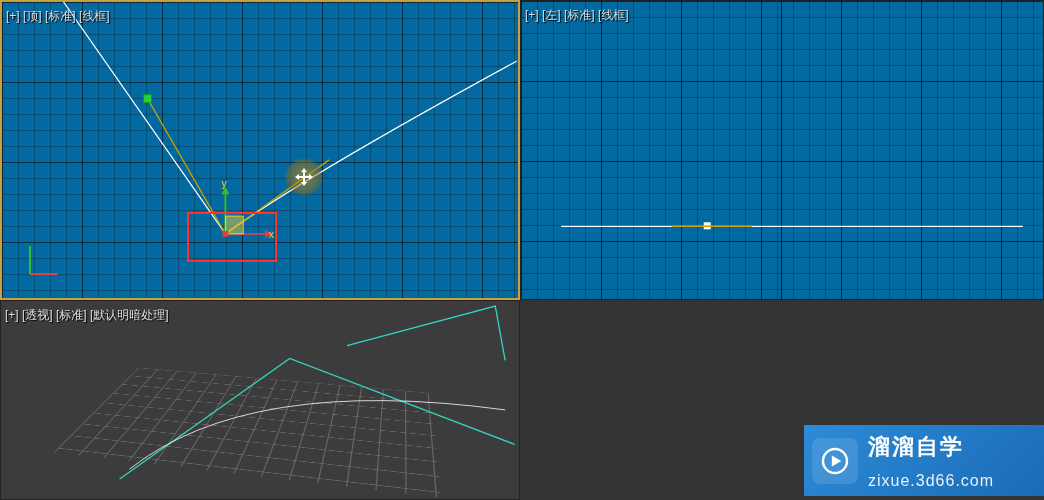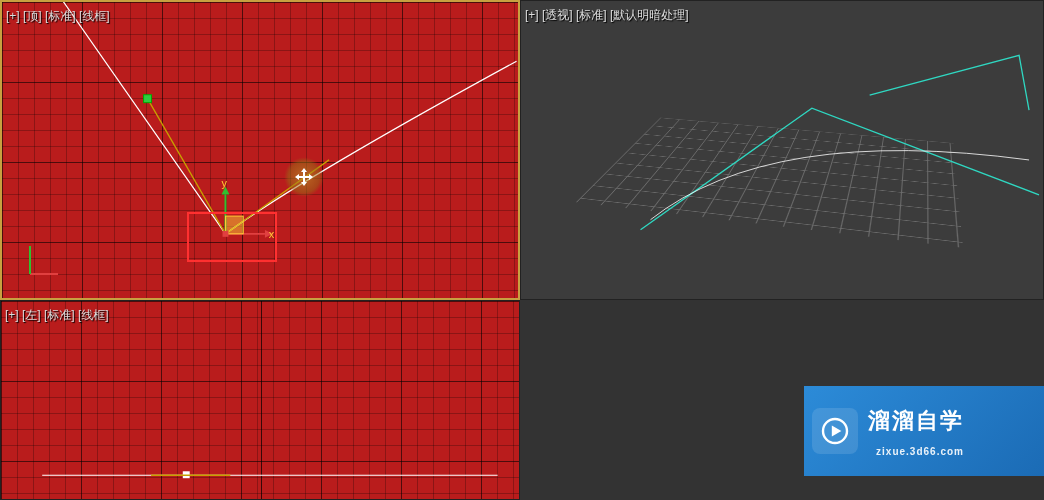--- a/index.html
+++ b/index.html
@@ -15,21 +15,21 @@
   }
   .viewports {
     display: grid;
     grid-template-columns: 520px 524px;
     grid-template-rows: 300px 200px;
     width: 1044px;
     height: 500px;
   }
   .viewport {
     position: relative;
-    background: #b91c1c;
+    background: #0369a1;
     border: 1px solid #222;
     overflow: hidden;
   }
   .viewport.active {
     border: 2px solid #c8a040;
   }
   .viewport.persp {
     background: #3c3c3c;
   }
   .vp-label {
@@ -107,42 +107,41 @@
     z-index: 40;
     pointer-events: none;
     display: flex;
     align-items: center;
     justify-content: center;
   }
   .cursor svg { width: 20px; height: 20px; }
   .watermark {
     position: absolute;
     right: 0;
-    bottom: 24px;
-    height: 90px;
+    bottom: 4px;
+    height: 71px;
     width: 240px;
     background: linear-gradient(135deg, #2c8bd8, #1b6bb5);
     z-index: 100;
     color: #fff;
     display: flex;
     align-items: center;
     padding: 0 10px 0 8px;
-    text-align: right;
   }
   .wm-icon {
     width: 46px; height: 46px;
     border-radius: 8px;
     background: rgba(255,255,255,0.12);
     display: flex;
     align-items: center;
     justify-content: center;
     margin-right: 10px;
   }
   .wm-text .t1 { font-size: 22px; font-weight: 600; letter-spacing: 2px; }
-  .wm-text .t2 { font-size: 10px; opacity: 0.9; letter-spacing: 1px; margin-top: 10px; font-weight: bold; }
+  .wm-text .t2 { font-size: 16px; opacity: 0.9; letter-spacing: 1px; margin-top: 10px; }
   .axis-label {
     font-size: 11px;
     fill: #ffcc33;
   }
   .persp-grid {
     position: absolute;
     left: 50%; top: 50%;
     width: 340px; height: 200px;
     transform: translate(-50%,-40%) perspective(600px) rotateX(62deg) rotateZ(12deg);
     background-image:
@@ -191,42 +190,42 @@
     </svg>
 
     <div class="cursor" style="left:282px; top:155px;">
       <svg viewBox="0 0 20 20">
         <path d="M10 1 L13 5 H11 V9 H15 V7 L19 10 L15 13 V11 H11 V15 H13 L10 19 L7 15 H9 V11 H5 V13 L1 10 L5 7 V9 H9 V5 H7 Z" fill="#fff"></path>
       </svg>
     </div>
   </div>
 
 
-  <div class="viewport persp">
-    <div class="vp-label">[+] [透视] [标准] [默认明暗处理]</div>
-    <div class="persp-grid"></div>
-    <svg class="overlay" viewBox="0 0 524 200">
-      <path d="M 120 180 L 292 58 L 520 145" stroke="#2fd8c2" stroke-width="1.3" fill="none"></path>
-      <path d="M 350 45 L 500 5 L 510 60" stroke="#2fd8c2" stroke-width="1.3" fill="none"></path>
-      <path d="M 130 170 Q 250 75 510 110" stroke="#fff" stroke-width="1" fill="none" opacity="0.8"></path>
-    </svg>
-  </div>
-
   <div class="viewport">
     <div class="grid-minor"></div>
     <div class="grid-major"></div>
     <div class="center-v" style="left:260px;"></div>
     <div class="vp-label">[+] [左] [标准] [线框]</div>
     <svg class="overlay" viewBox="0 0 520 200">
       <line x1="40" y1="176" x2="500" y2="176" stroke="#fff" stroke-width="1.2"></line>
       <rect x="182" y="172" width="7" height="7" fill="#fff"></rect>
       <line x1="150" y1="176" x2="230" y2="176" stroke="#c8a000" stroke-width="1.5"></line>
     </svg>
   </div>
 
+  <div class="viewport persp">
+    <div class="vp-label">[+] [透视] [标准] [默认明暗处理]</div>
+    <div class="persp-grid"></div>
+    <svg class="overlay" viewBox="0 0 524 200">
+      <path d="M 120 180 L 292 58 L 520 145" stroke="#2fd8c2" stroke-width="1.3" fill="none"></path>
+      <path d="M 350 45 L 500 5 L 510 60" stroke="#2fd8c2" stroke-width="1.3" fill="none"></path>
+      <path d="M 130 170 Q 250 75 510 110" stroke="#fff" stroke-width="1" fill="none" opacity="0.8"></path>
+    </svg>
+  </div>
+
 </div>
 
 <div class="watermark">
   <div class="wm-icon">
     <svg viewBox="0 0 40 40" width="32" height="32">
       <circle cx="20" cy="20" r="15" fill="none" stroke="#fff" stroke-width="3"></circle>
       <polygon points="16,13 28,20 16,27" fill="#fff"></polygon>
     </svg>
   </div>
   <div class="wm-text">

